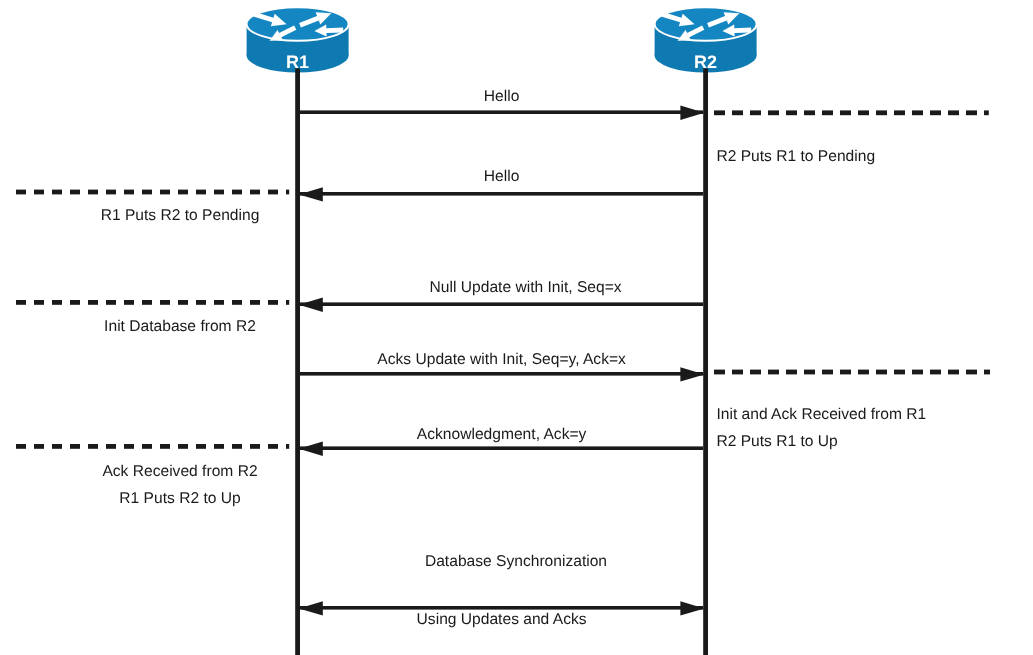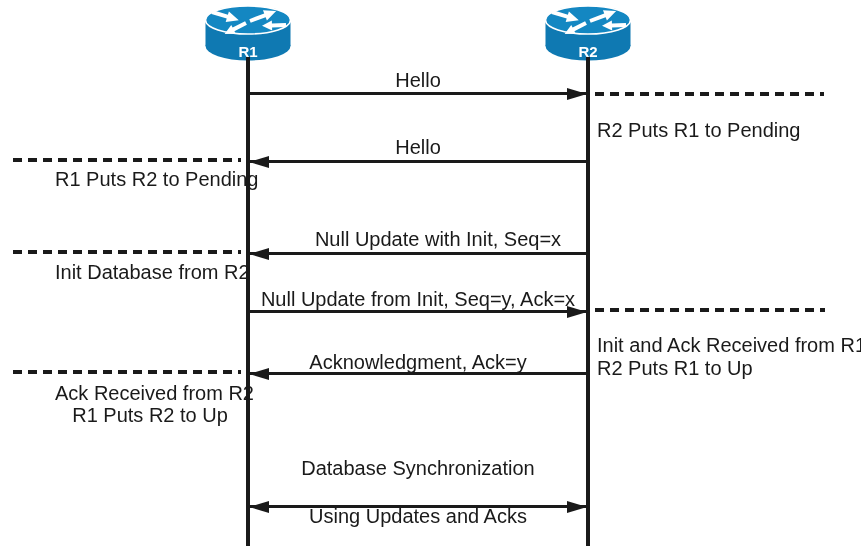--- a/index.html
+++ b/index.html
@@ -14,21 +14,21 @@
   .arrow::before,.arrow::after{
     content:"";position:absolute;top:50%;width:0;height:0;
     border-top:6.5px solid transparent;border-bottom:6.5px solid transparent;
   }
   .arrow.right::after{right:-1px;transform:translateY(-50%);border-left:20px solid #1a1a1a;}
   .arrow.left::before{left:-1px;transform:translateY(-50%);border-right:20px solid #1a1a1a;}
   .dashline{
     position:absolute;height:4px;
     background:repeating-linear-gradient(90deg,#1a1a1a 0 9px,transparent 9px 15px);
   }
-  .txt{font-size:20px;line-height:22px;white-space:nowrap;}
+  .txt{font-size:13px;line-height:22px;white-space:nowrap;}
   .msg{position:absolute;left:250px;width:336px;text-align:center;}
   .note-l{position:absolute;left:55px;width:190px;text-align:center;}
   .note-r{position:absolute;left:597px;width:250px;text-align:left;margin-top:16px;}
   .router{position:absolute;width:86px;height:58px;}
 </style>
 </head>
 <body>
 
 <svg class="router" style="left:205px;top:5px;" viewBox="0 0 86 58">
   <ellipse cx="43" cy="41" rx="42.5" ry="14.5" fill="#0f79b2"></ellipse>
@@ -67,27 +67,27 @@
 <div class="msg txt" style="top:136px;">Hello</div>
 <div class="arrow left" style="left:250px;top:160px;width:336px;"></div>
 <div class="dashline" style="left:13px;top:158px;width:228px;"></div>
 <div class="note-l txt" style="top:168px;">R1 Puts R2 to Pending</div>
 
 <div class="msg txt" style="top:228px;margin-left:20px;">Null Update with Init, Seq=x</div>
 <div class="arrow left" style="left:250px;top:252px;width:336px;"></div>
 <div class="dashline" style="left:13px;top:250px;width:228px;"></div>
 <div class="note-l txt" style="top:261px;">Init Database from R2</div>
 
-<div class="msg txt" style="top:288px;">Null Update from Init, Seq=y, Ack=x</div>
+<div class="msg txt" style="top:288px;">Acks Update with Init, Seq=y, Ack=x</div>
 <div class="arrow right" style="left:250px;top:310px;width:336px;"></div>
 <div class="dashline" style="left:595px;top:308px;width:230px;"></div>
 <div class="note-r txt" style="top:318px;">Init and Ack Received from R1</div>
 <div class="note-r txt" style="top:341px;">R2 Puts R1 to Up</div>
 
 <div class="msg txt" style="top:351px;">Acknowledgment, Ack=y</div>
 <div class="arrow left" style="left:250px;top:372px;width:336px;"></div>
 <div class="dashline" style="left:13px;top:370px;width:228px;"></div>
 <div class="note-l txt" style="top:382px;">Ack Received from R2</div>
 <div class="note-l txt" style="top:404px;">R1 Puts R2 to Up</div>
 
-<div class="msg txt" style="top:457px;">Database Synchronization</div>
+<div class="msg txt" style="top:457px;margin-left:12px;">Database Synchronization</div>
 <div class="msg txt" style="top:505px;">Using Updates and Acks</div>
 <div class="arrow left right" style="left:250px;top:505px;width:336px;"></div>
 
 </body></html>

